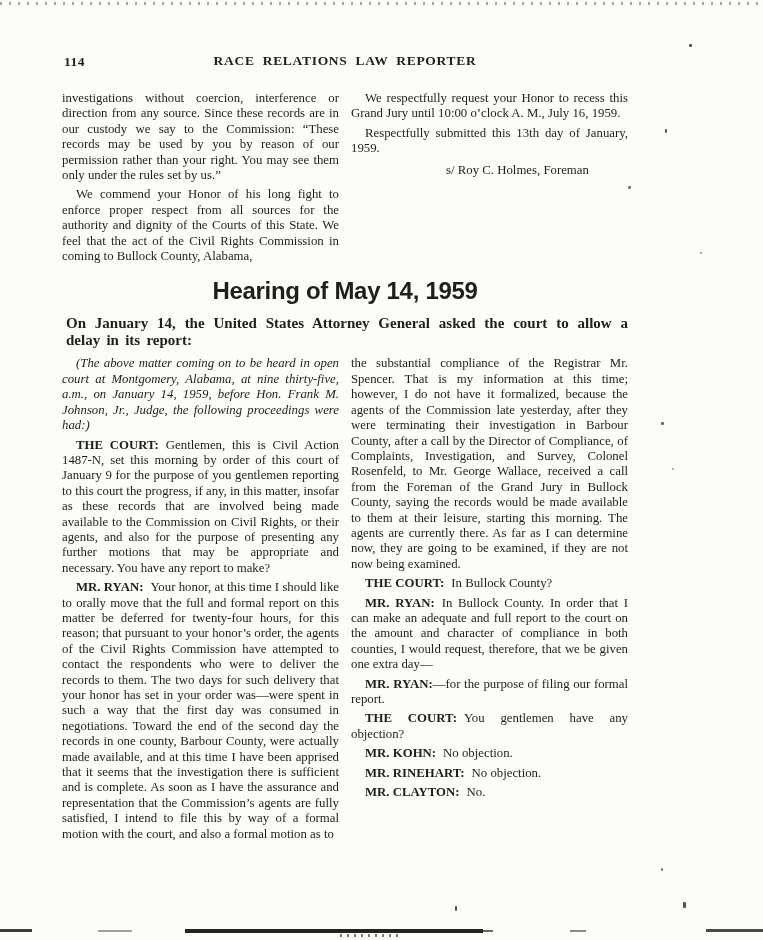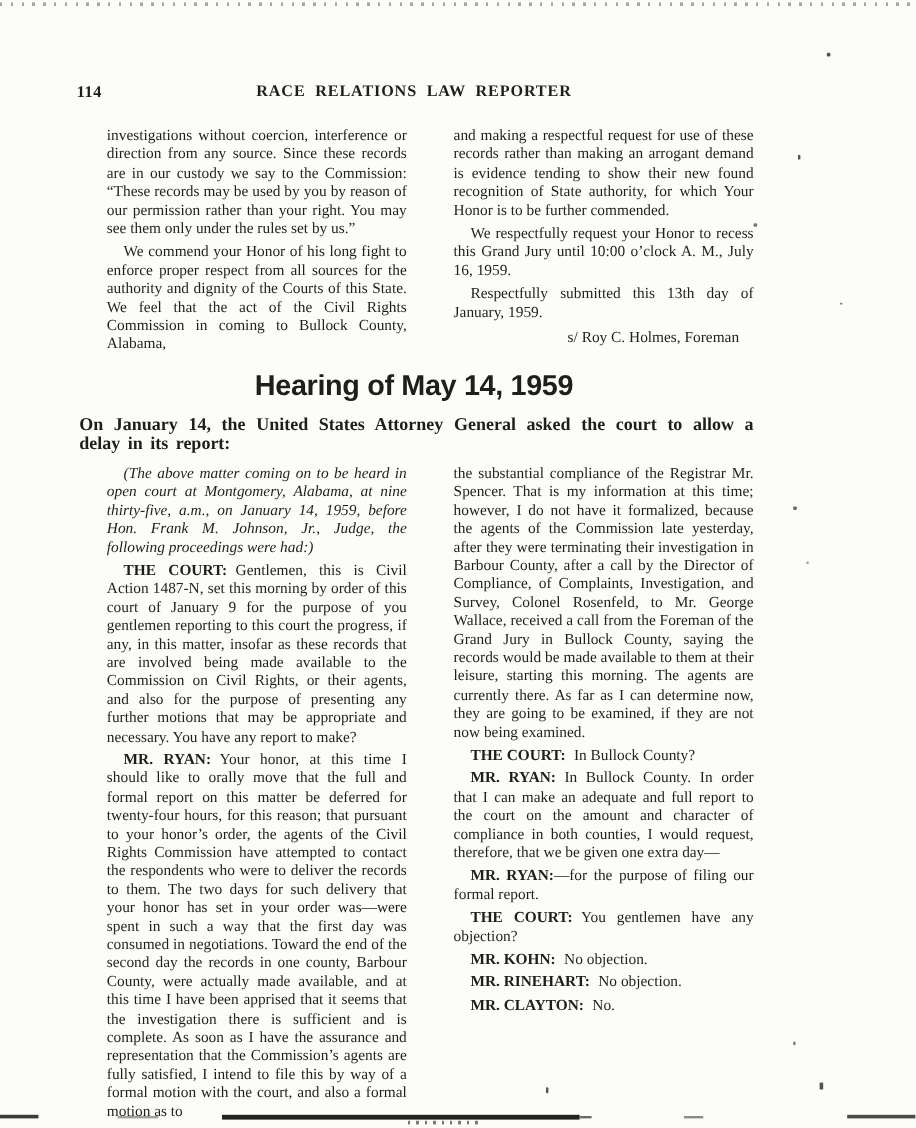--- a/index.html
+++ b/index.html
@@ -11,27 +11,27 @@
     position: relative;
     overflow: hidden;
   }
   
   .dotline {
     position: absolute; top: 2px; left: 0; width: 763px; height: 3px;
     background-image: repeating-linear-gradient(to right, #8f8f8d 0 2px, transparent 2px 9px);
     opacity: .8;
   }
   .content { position: absolute; left: 62px; top: 0; width: 566px; }
-  .pagehead { position: relative; margin-top: 68px; height: 18px; }
+  .pagehead { position: relative; margin-top: 53px; height: 18px; }
   .pagenum { position: absolute; left: 2px; top: 1px; font-weight: bold; font-size: 13.5px; letter-spacing: .5px; }
   .runhead { text-align: center; font-weight: bold; font-size: 13.5px; letter-spacing: .7px; word-spacing: 4px; }
   .cols { display: flex; gap: 12px; }
   .sec1 { margin-top: 20px; }
   .sec2 { margin-top: 8px; }
-  .col { width: 277px; font-size: 12.8px; line-height: 15.4px; text-align: justify; margin-left: 27px; }
+  .col { width: 277px; font-size: 12.8px; line-height: 15.4px; text-align: justify; }
   .para { margin: 0; text-indent: 14px; }
   .para + .para { margin-top: 4px; }
   .para.cont { text-indent: 0; }
   .para.italic { font-style: italic; }
   .para.signature { text-indent: 0; padding-left: 95px; margin-top: 6px; }
   .speaker { font-weight: bold; margin-right: 7px; }
   .speaker.tight { margin-right: 0; }
   .heading {
     margin: 13px 0 0 0;
     text-align: center;
@@ -82,21 +82,20 @@
     <span class="pagenum">114</span>
     <div class="runhead">RACE RELATIONS LAW REPORTER</div>
   </header>
 
   <section class="cols sec1">
     <div class="col">
         <p class="para cont">investigations without coercion, interference or direction from any source.  Since these records are in our custody we say to the Commission: “These records may be used by you by reason of our permission rather than your right.  You may see them only under the rules set by us.”</p>
         <p class="para">We commend your Honor of his long fight to enforce proper respect from all sources for the authority and dignity of the Courts of this State. We feel that the act of the Civil Rights Commission in coming to Bullock County, Alabama,</p>
       </div>
     <div class="col">
-        <p class="para cont">and making a respectful request for use of these records rather than making an arrogant demand is evidence tending to show their new found recognition of State authority, for which Your Honor is to be further commended.</p>
         <p class="para">We respectfully request your Honor to recess this Grand Jury until 10:00 o’clock A. M., July 16, 1959.</p>
         <p class="para">Respectfully submitted this 13th day of January, 1959.</p>
         <p class="para signature">s/ Roy C. Holmes, Foreman</p>
       </div>
   </section>
 
   <h1 class="heading">Hearing of May 14, 1959</h1>
 
   <p class="lede">On January 14, the United States Attorney General asked the court to allow a delay in its report:</p>
 

